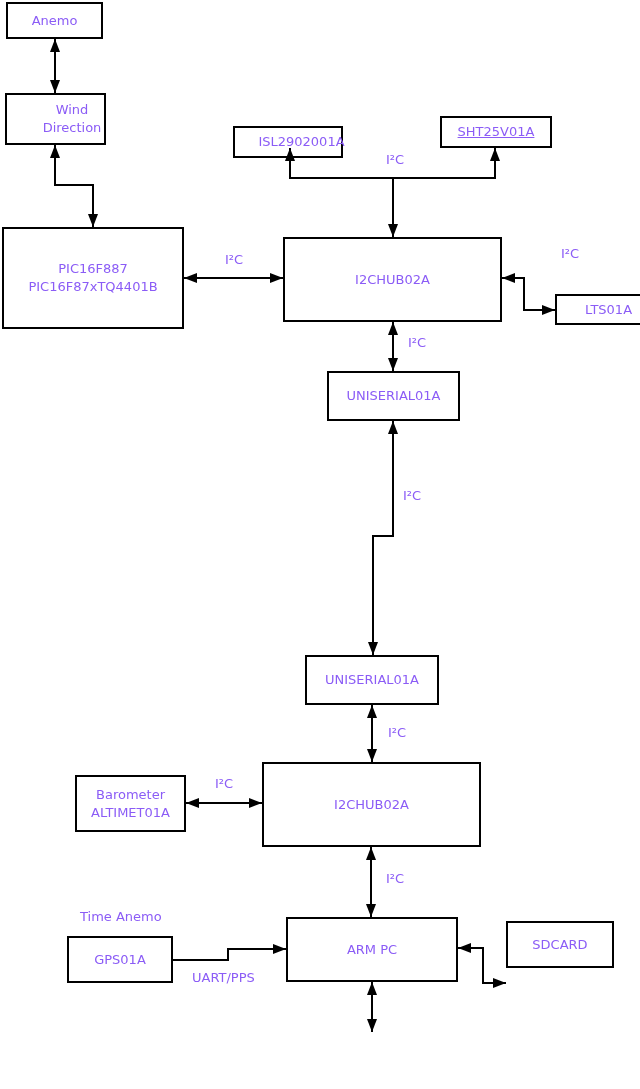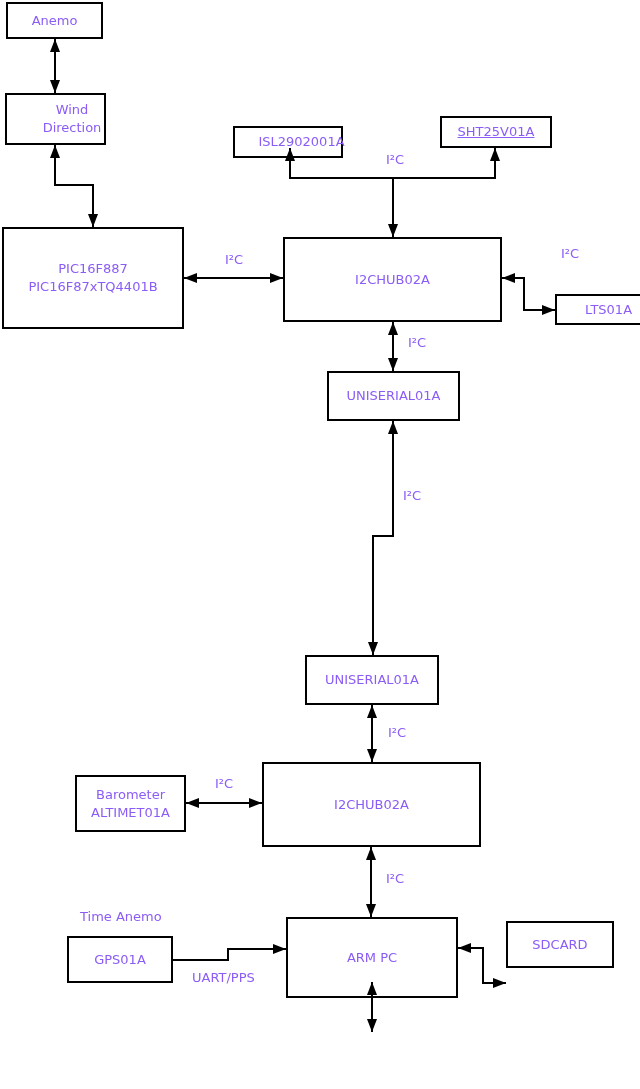--- a/index.html
+++ b/index.html
@@ -87,21 +87,21 @@
 
   <div class="box" style="left:75px;top:775px;width:111px;height:57px;">
     <span>Barometer</span>
     <span>ALTIMET01A</span>
   </div>
 
   <div class="box" style="left:67px;top:936px;width:106px;height:47px;">
     <span>GPS01A</span>
   </div>
 
-  <div class="box" style="left:286px;top:917px;width:172px;height:81px;">
+  <div class="box" style="left:286px;top:917px;width:172px;height:65px;">
     <span>ARM PC</span>
   </div>
 
   <div class="box" style="left:506px;top:921px;width:108px;height:47px;">
     <span>SDCARD</span>
   </div>
 
 
   <span class="edge-label" style="left:386px;top:152px;">I²C</span>
   <span class="edge-label" style="left:225px;top:252px;">I²C</span>

